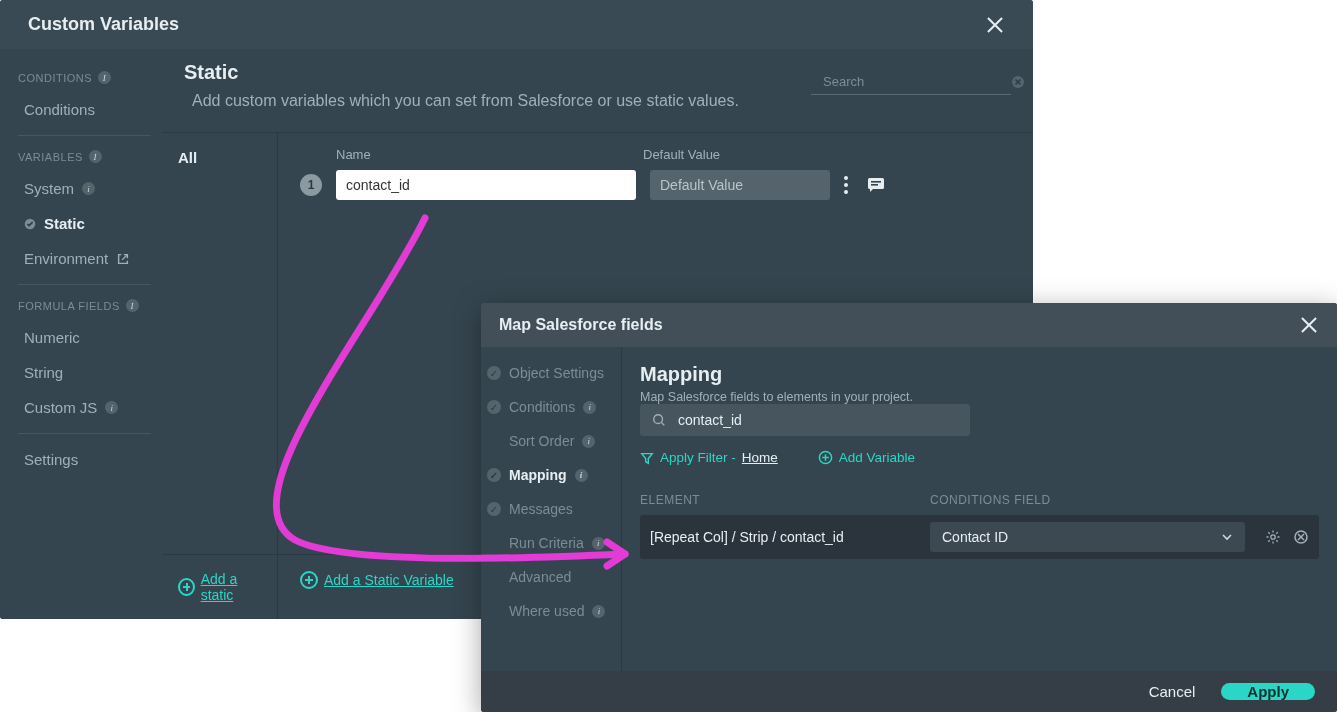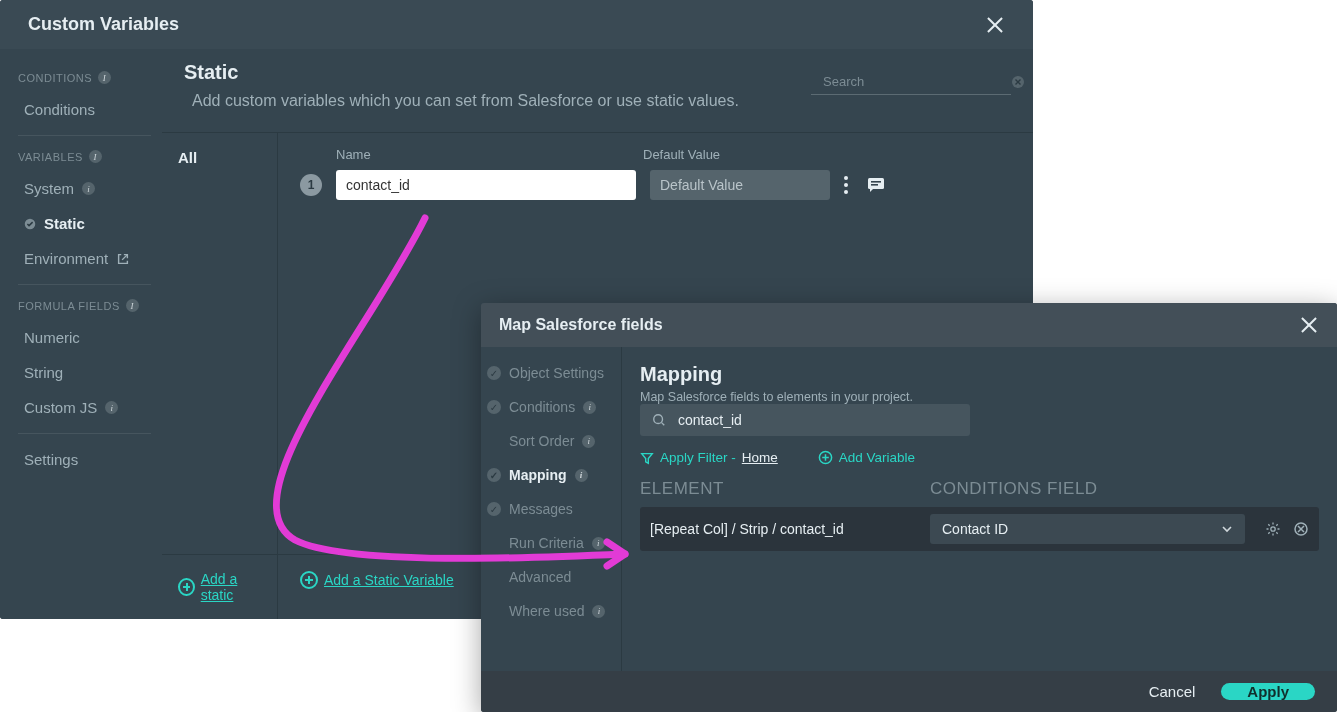--- a/index.html
+++ b/index.html
@@ -267,21 +267,21 @@
     font-size:13.5px;
   }
   .apply-filter{
     display:flex;align-items:center;gap:6px;color:var(--accent);cursor:pointer;
   }
   .apply-filter .home{text-decoration:underline;color:var(--text);}
   .add-var{
     display:flex;align-items:center;gap:6px;color:var(--accent);cursor:pointer;
   }
   .mm-cols-head{
-    display:flex;gap:20px;margin-top:10px;font-size:17px;
+    display:flex;gap:20px;margin-top:24px;font-size:12px;
     color:var(--text-dim);letter-spacing:.5px;
   }
   .mm-cols-head .c1{width:270px;}
   .mm-row{
     display:flex;align-items:center;gap:20px;margin-top:8px;
     background:#2b343c;border-radius:3px;padding:7px 10px;
   }
   .mm-row .elpath{width:260px;font-size:14px;color:var(--text);}
   .sf-select{
     flex:1;background:#3c4952;border-radius:3px;

